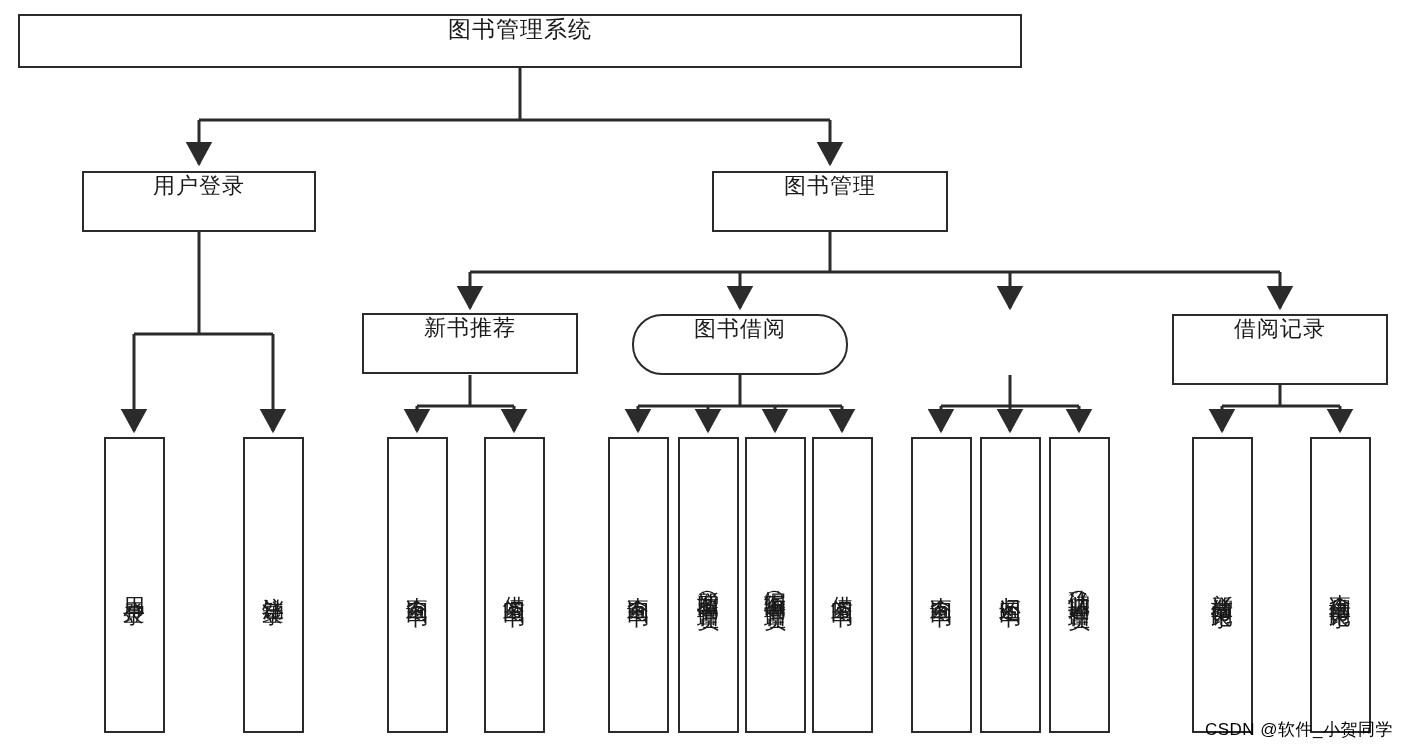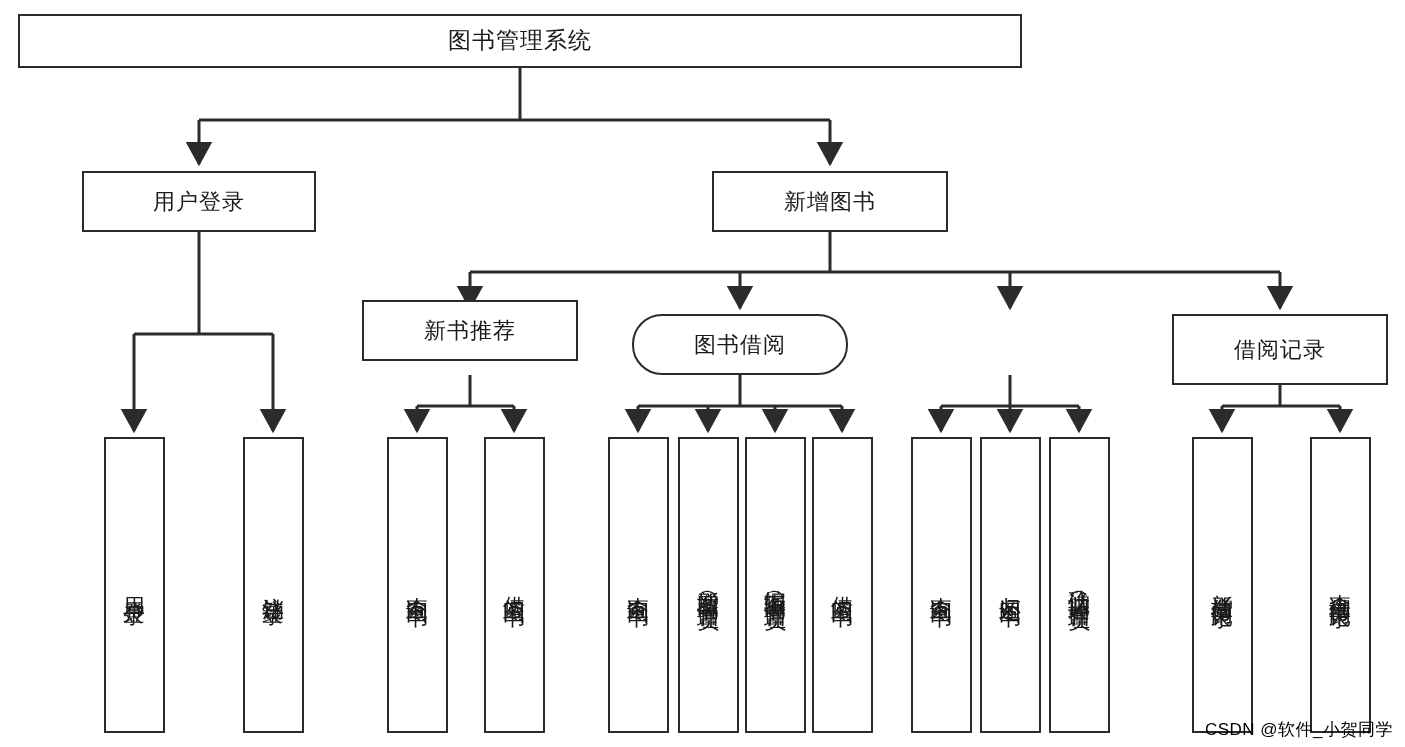--- a/index.html
+++ b/index.html
@@ -24,21 +24,20 @@
     top: 0;
     width: 1405px;
     height: 747px;
   }
   .node {
     position: absolute;
     box-sizing: border-box;
     background: #ffffff;
     border: 2px solid #2b2b2b;
     display: flex;
-    align-items: center;
     justify-content: center;
     color: #1a1a1a;
   }
   .node-label {
     display: block;
     text-align: center;
     line-height: 1.18;
     color: #1a1a1a;
   }
   .node.horiz .node-label {
@@ -129,24 +128,24 @@
 
   <div class="node horiz" id="root-node" style="left:18px; top:14px; width:1004px; height:54px;">
     <span class="node-label">图书管理系统</span>
   </div>
 
   <div class="node horiz" style="left:82px; top:171px; width:234px; height:61px;">
     <span class="node-label">用户登录</span>
   </div>
 
   <div class="node horiz" style="left:712px; top:171px; width:236px; height:61px;">
-    <span class="node-label">新增图书</span>
-  </div>
-
-  <div class="node horiz" style="left:362px; top:300px; width:216px; height:61px;">
+    <span class="node-label">图书管理</span>
+  </div>
+
+  <div class="node horiz" style="left:362px; top:313px; width:216px; height:61px;">
     <span class="node-label">新书推荐</span>
   </div>
 
   <div class="node horiz" style="left:632px; top:314px; width:216px; height:61px;border-radius:30px;">
     <span class="node-label">图书借阅</span>
   </div>
 
 
   <div class="node horiz" style="left:1172px; top:314px; width:216px; height:71px;">
     <span class="node-label">借阅记录</span>

